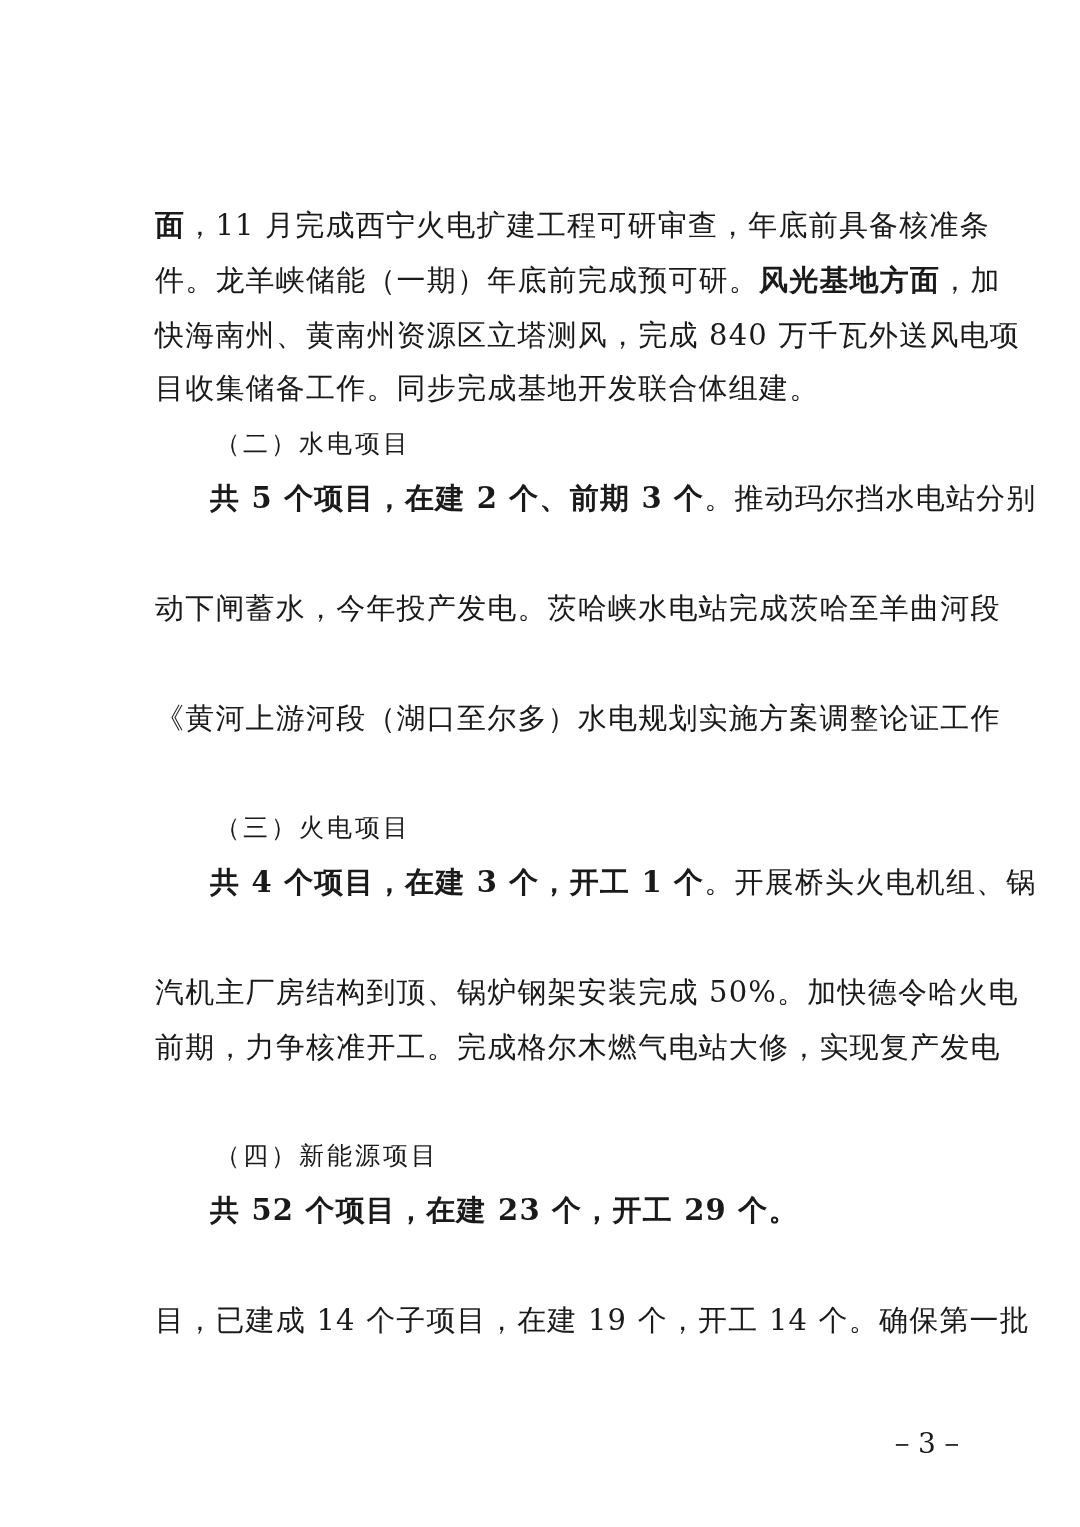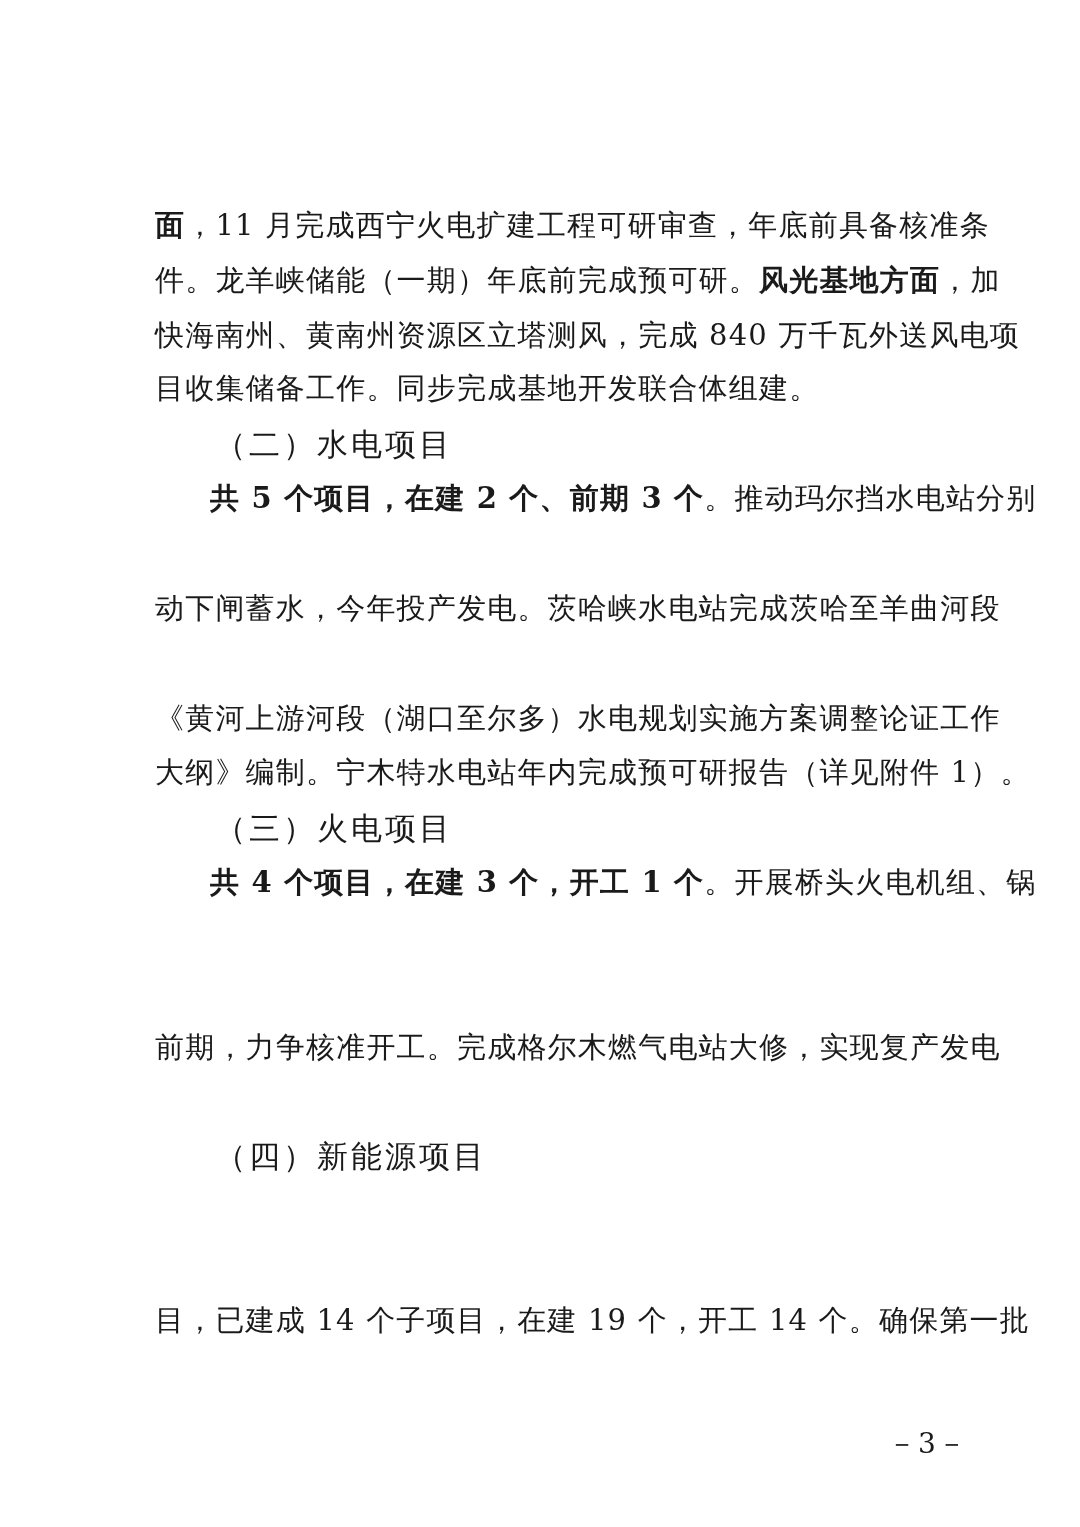--- a/index.html
+++ b/index.html
@@ -3,41 +3,42 @@
 <meta charset="utf-8">
 <style>
   html, body { margin: 0; padding: 0; background: #ffffff; }
   body { width: 1080px; height: 1527px; position: relative; overflow: hidden;
          font-family: "DejaVu Serif", "Liberation Serif", serif; color: #1a1a1a; }
   .page { position: absolute; left: 0; top: 0; width: 1044px; height: 1527px; }
   .line { position: absolute; left: 155px; width: 800px; font-size: 29px; line-height: 40px;
           white-space: nowrap; letter-spacing: 1.2px; text-align: justify; }
   .line.indent { left: 210px; width: 745px; }
   .line.heading { left: 215px; font-family: "DejaVu Sans", "Liberation Sans", sans-serif;
-                  font-size: 31px; letter-spacing: 3px; }
+                  font-size: 25px; letter-spacing: 3px; }
   b { font-weight: bold; }
   .pagenum { position: absolute; left: 888px; top: 1425px; font-size: 28px; letter-spacing: 2px; }
 </style>
 </head>
 <body>
 
 <div class="page">
 
   <div class="line" style="top:205px"><b>面</b><span>，11 月完成西宁火电扩建工程可研审查，年底前具备核准条</span></div>
   <div class="line" style="top:260px"><span>件。龙羊峡储能（一期）年底前完成预可研。</span><b>风光基地方面</b><span>，加</span></div>
   <div class="line" style="top:315px">快海南州、黄南州资源区立塔测风，完成 840 万千瓦外送风电项</div>
   <div class="line" style="top:368px">目收集储备工作。同步完成基地开发联合体组建。</div>
 
   <div class="line heading" style="top:424px">（二）水电项目</div>
   <div class="line indent" style="top:478px"><b>共 5 个项目，在建 2 个、前期 3 个</b><span>。推动玛尔挡水电站分别</span></div>
   <div class="line" style="top:588px">动下闸蓄水，今年投产发电。茨哈峡水电站完成茨哈至羊曲河段</div>
   <div class="line" style="top:698px">《黄河上游河段（湖口至尔多）水电规划实施方案调整论证工作</div>
-  <div class="line" style="top:752px">大纲》编制。宁木特水电站年内完成预可研报告（详见附件 1）。</div>
 
   <div class="line heading" style="top:808px">（三）火电项目</div>
   <div class="line indent" style="top:862px"><b>共 4 个项目，在建 3 个，开工 1 个</b><span>。开展桥头火电机组、锅</span></div>
+  <div class="line" style="top:972px">汽机主厂房结构到顶、锅炉钢架安装完成 50%。加快德令哈火电</div>
   <div class="line" style="top:1027px">前期，力争核准开工。完成格尔木燃气电站大修，实现复产发电</div>
 
   <div class="line heading" style="top:1136px">（四）新能源项目</div>
+  <div class="line indent" style="top:1190px"><b>共 52 个项目，在建 23 个，开工 29 个。</b></div>
   <div class="line" style="top:1300px">目，已建成 14 个子项目，在建 19 个，开工 14 个。确保第一批</div>
 
   <div class="pagenum">－3－</div>
 </div>
 
 </body></html>

